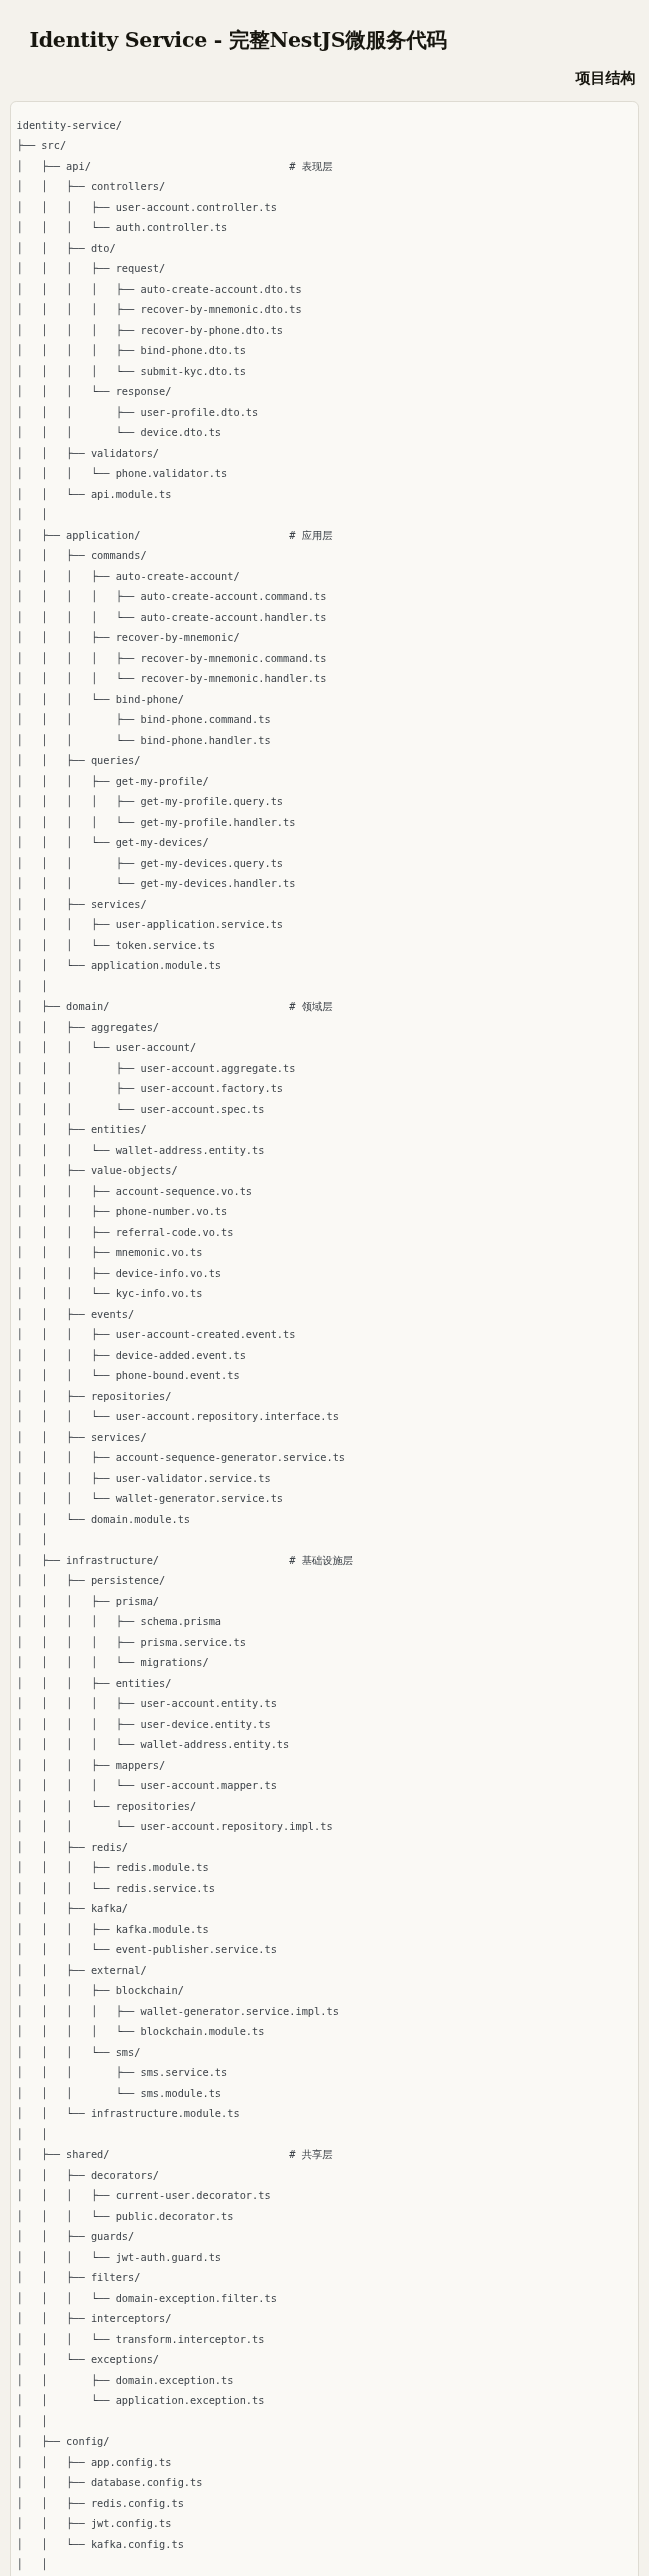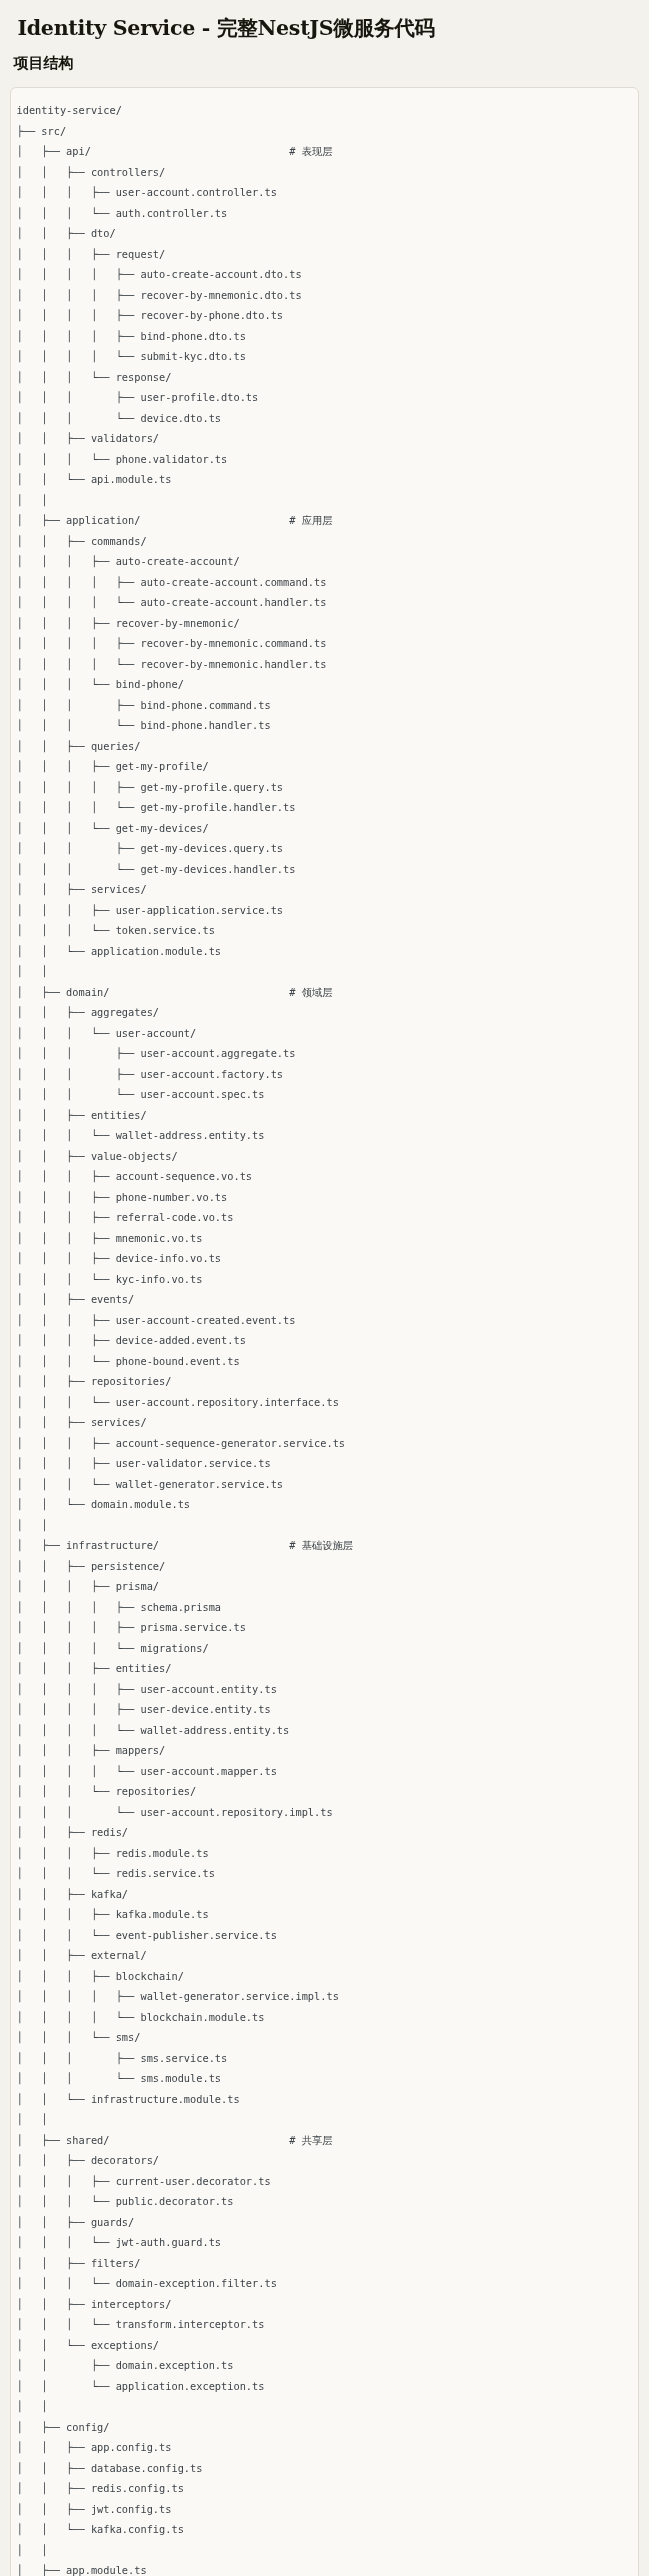--- a/index.html
+++ b/index.html
@@ -5,36 +5,37 @@
   html, body { margin: 0; padding: 0; }
   body {
     width: 649px;
     min-height: 3043px;
     background: var(--page-bg, #F4F2EC);
     font-family: "DejaVu Sans", sans-serif;
     box-sizing: border-box;
   }
   .page { width: 649px; }
   .page-title {
-    margin: 4px;
+    margin: 16px;
     padding: 12.4px 13.4px 0 13.4px;
     font-family: "DejaVu Serif", serif;
     font-weight: 700;
     font-size: 20.6px;
     line-height: 1.2;
     letter-spacing: -0.3px;
     color: var(--heading-text, #17160F);
   }
   .section-heading {
     margin: 13.4px 13.4px 0 13.4px;
     font-family: "DejaVu Sans", sans-serif;
     font-weight: 700;
     font-size: 15px;
     line-height: 1.2;
     color: var(--heading-text, #17160F);
+    text-align: right;
   }
   .code-box {
     margin: 14.4px 10.3px 12.4px 10.3px;
     background: var(--code-box-bg, #FAF9F5);
     border: 0.5px solid var(--code-box-border, #DEDBD2);
     border-radius: 6.2px;
     padding: 12.4px 5.2px 13.4px 5.2px;
     overflow: hidden;
   }
   .file-tree {

